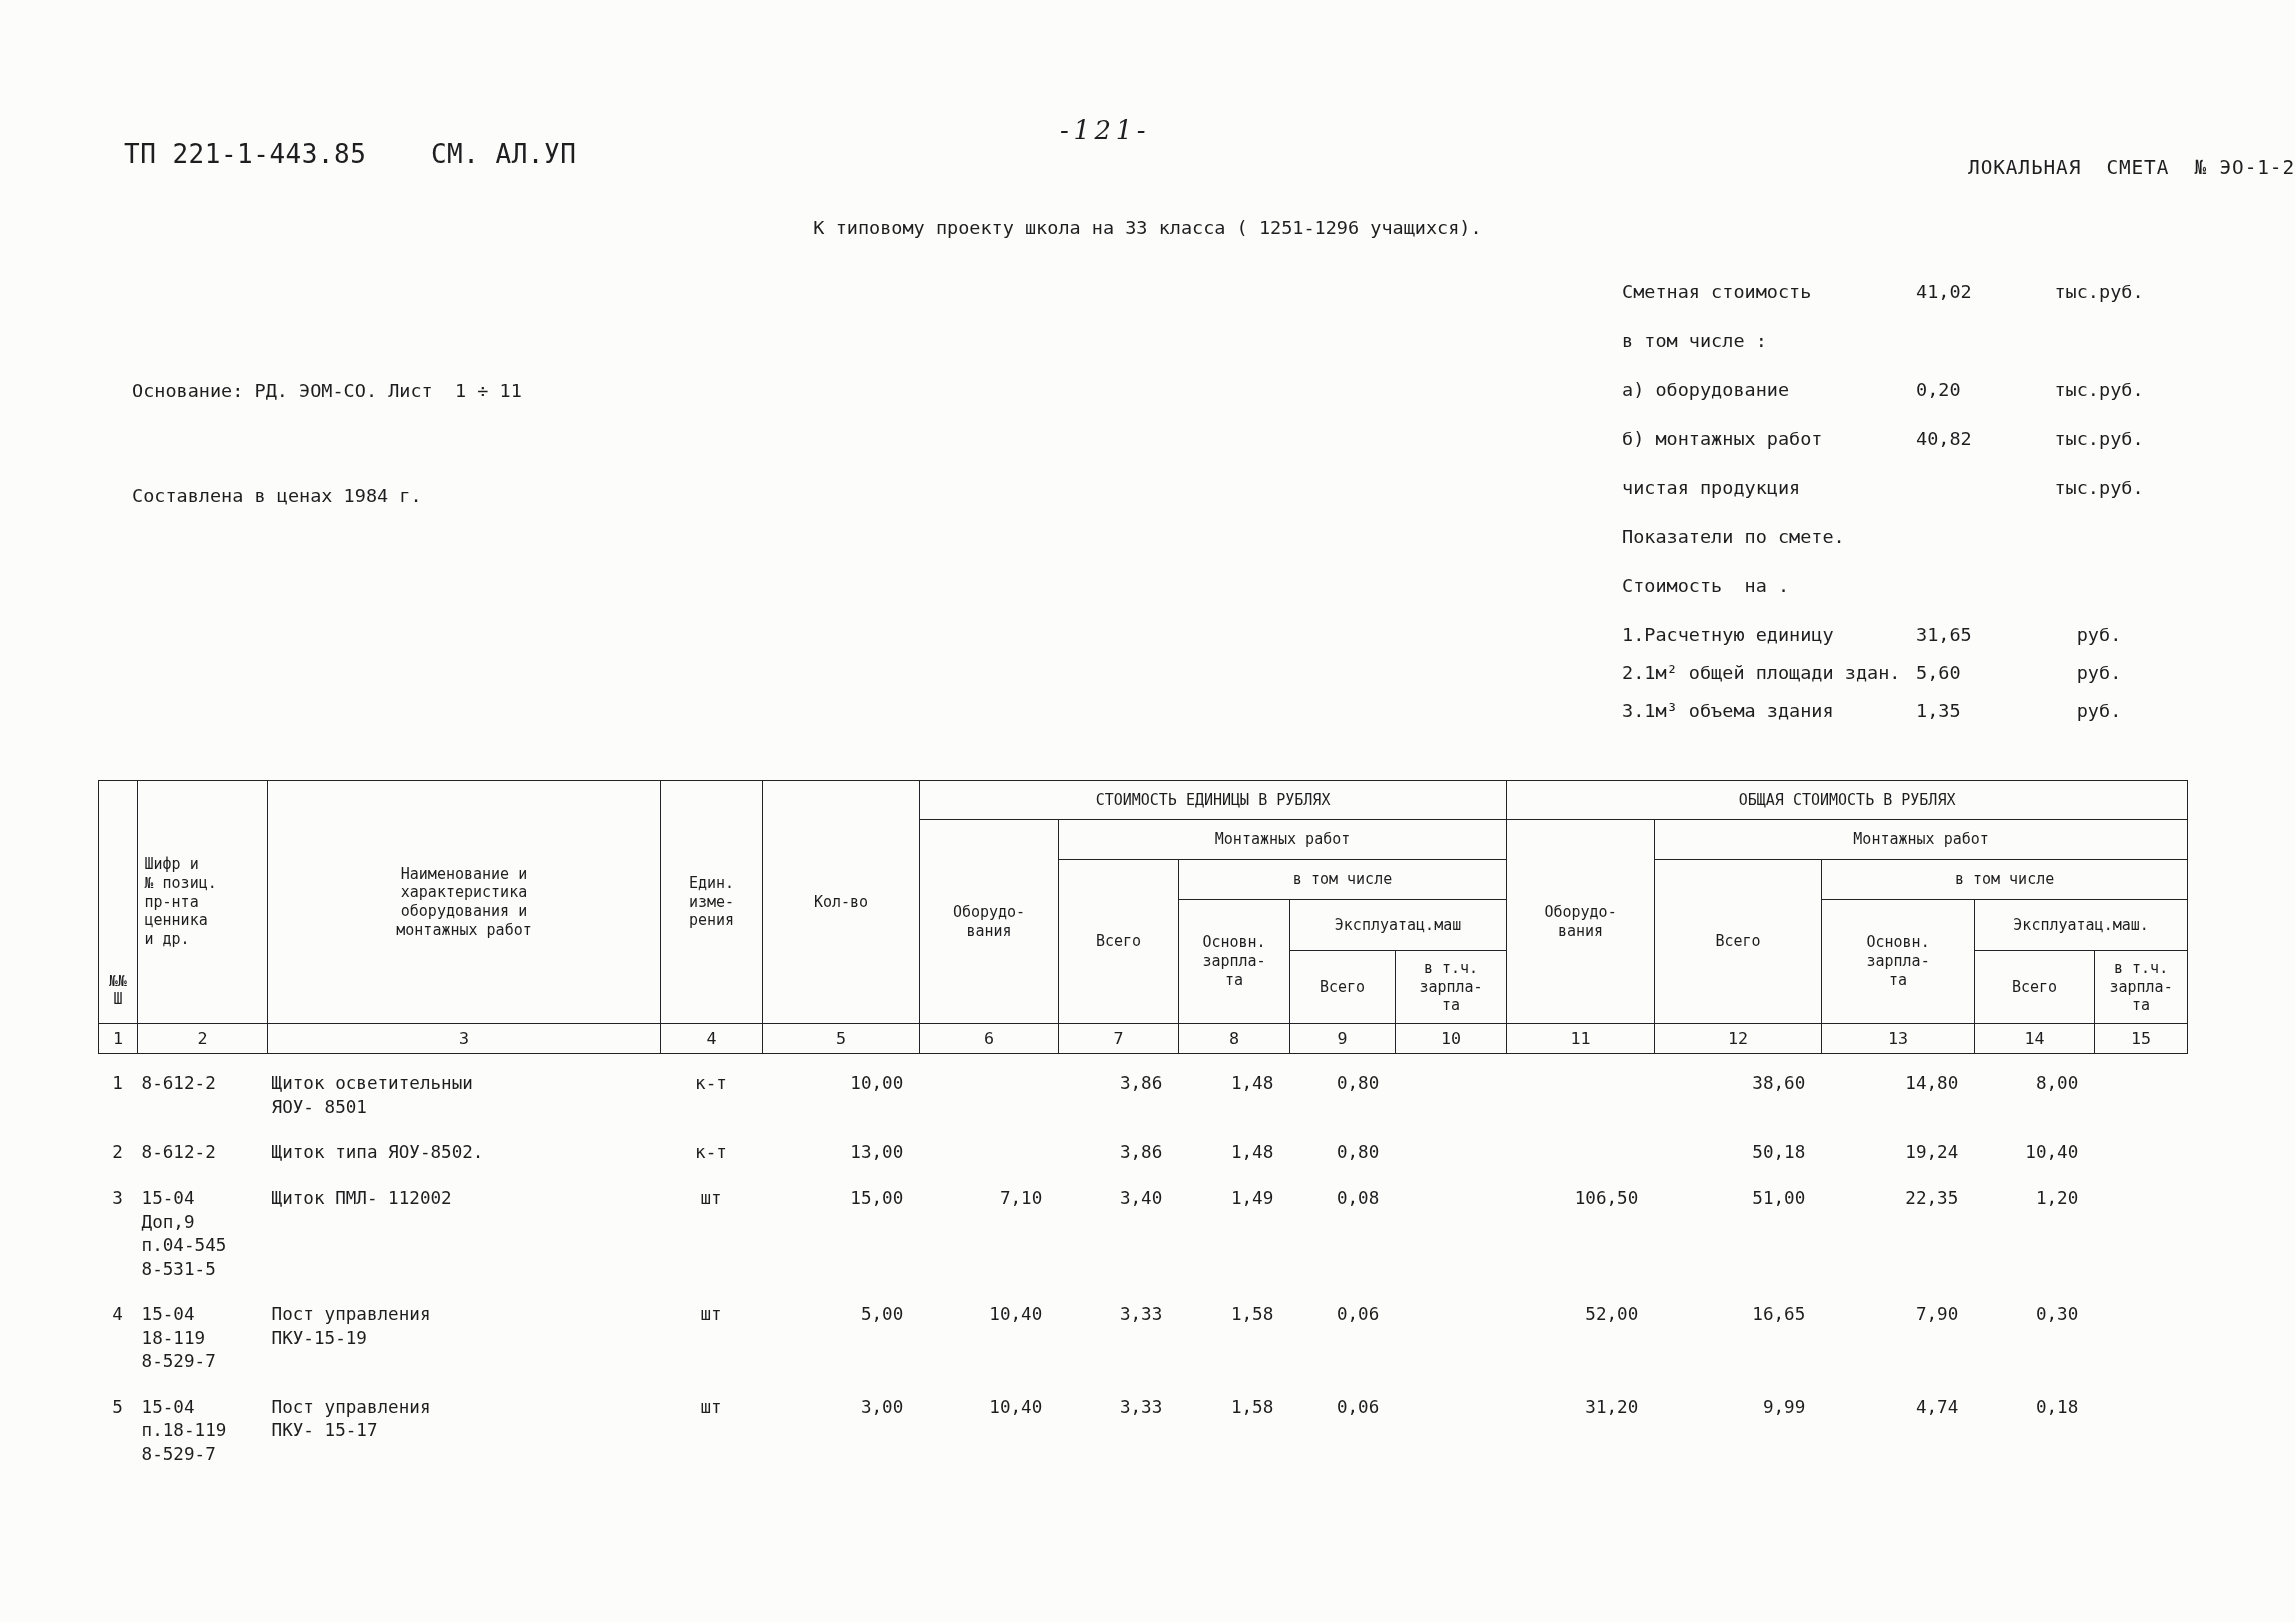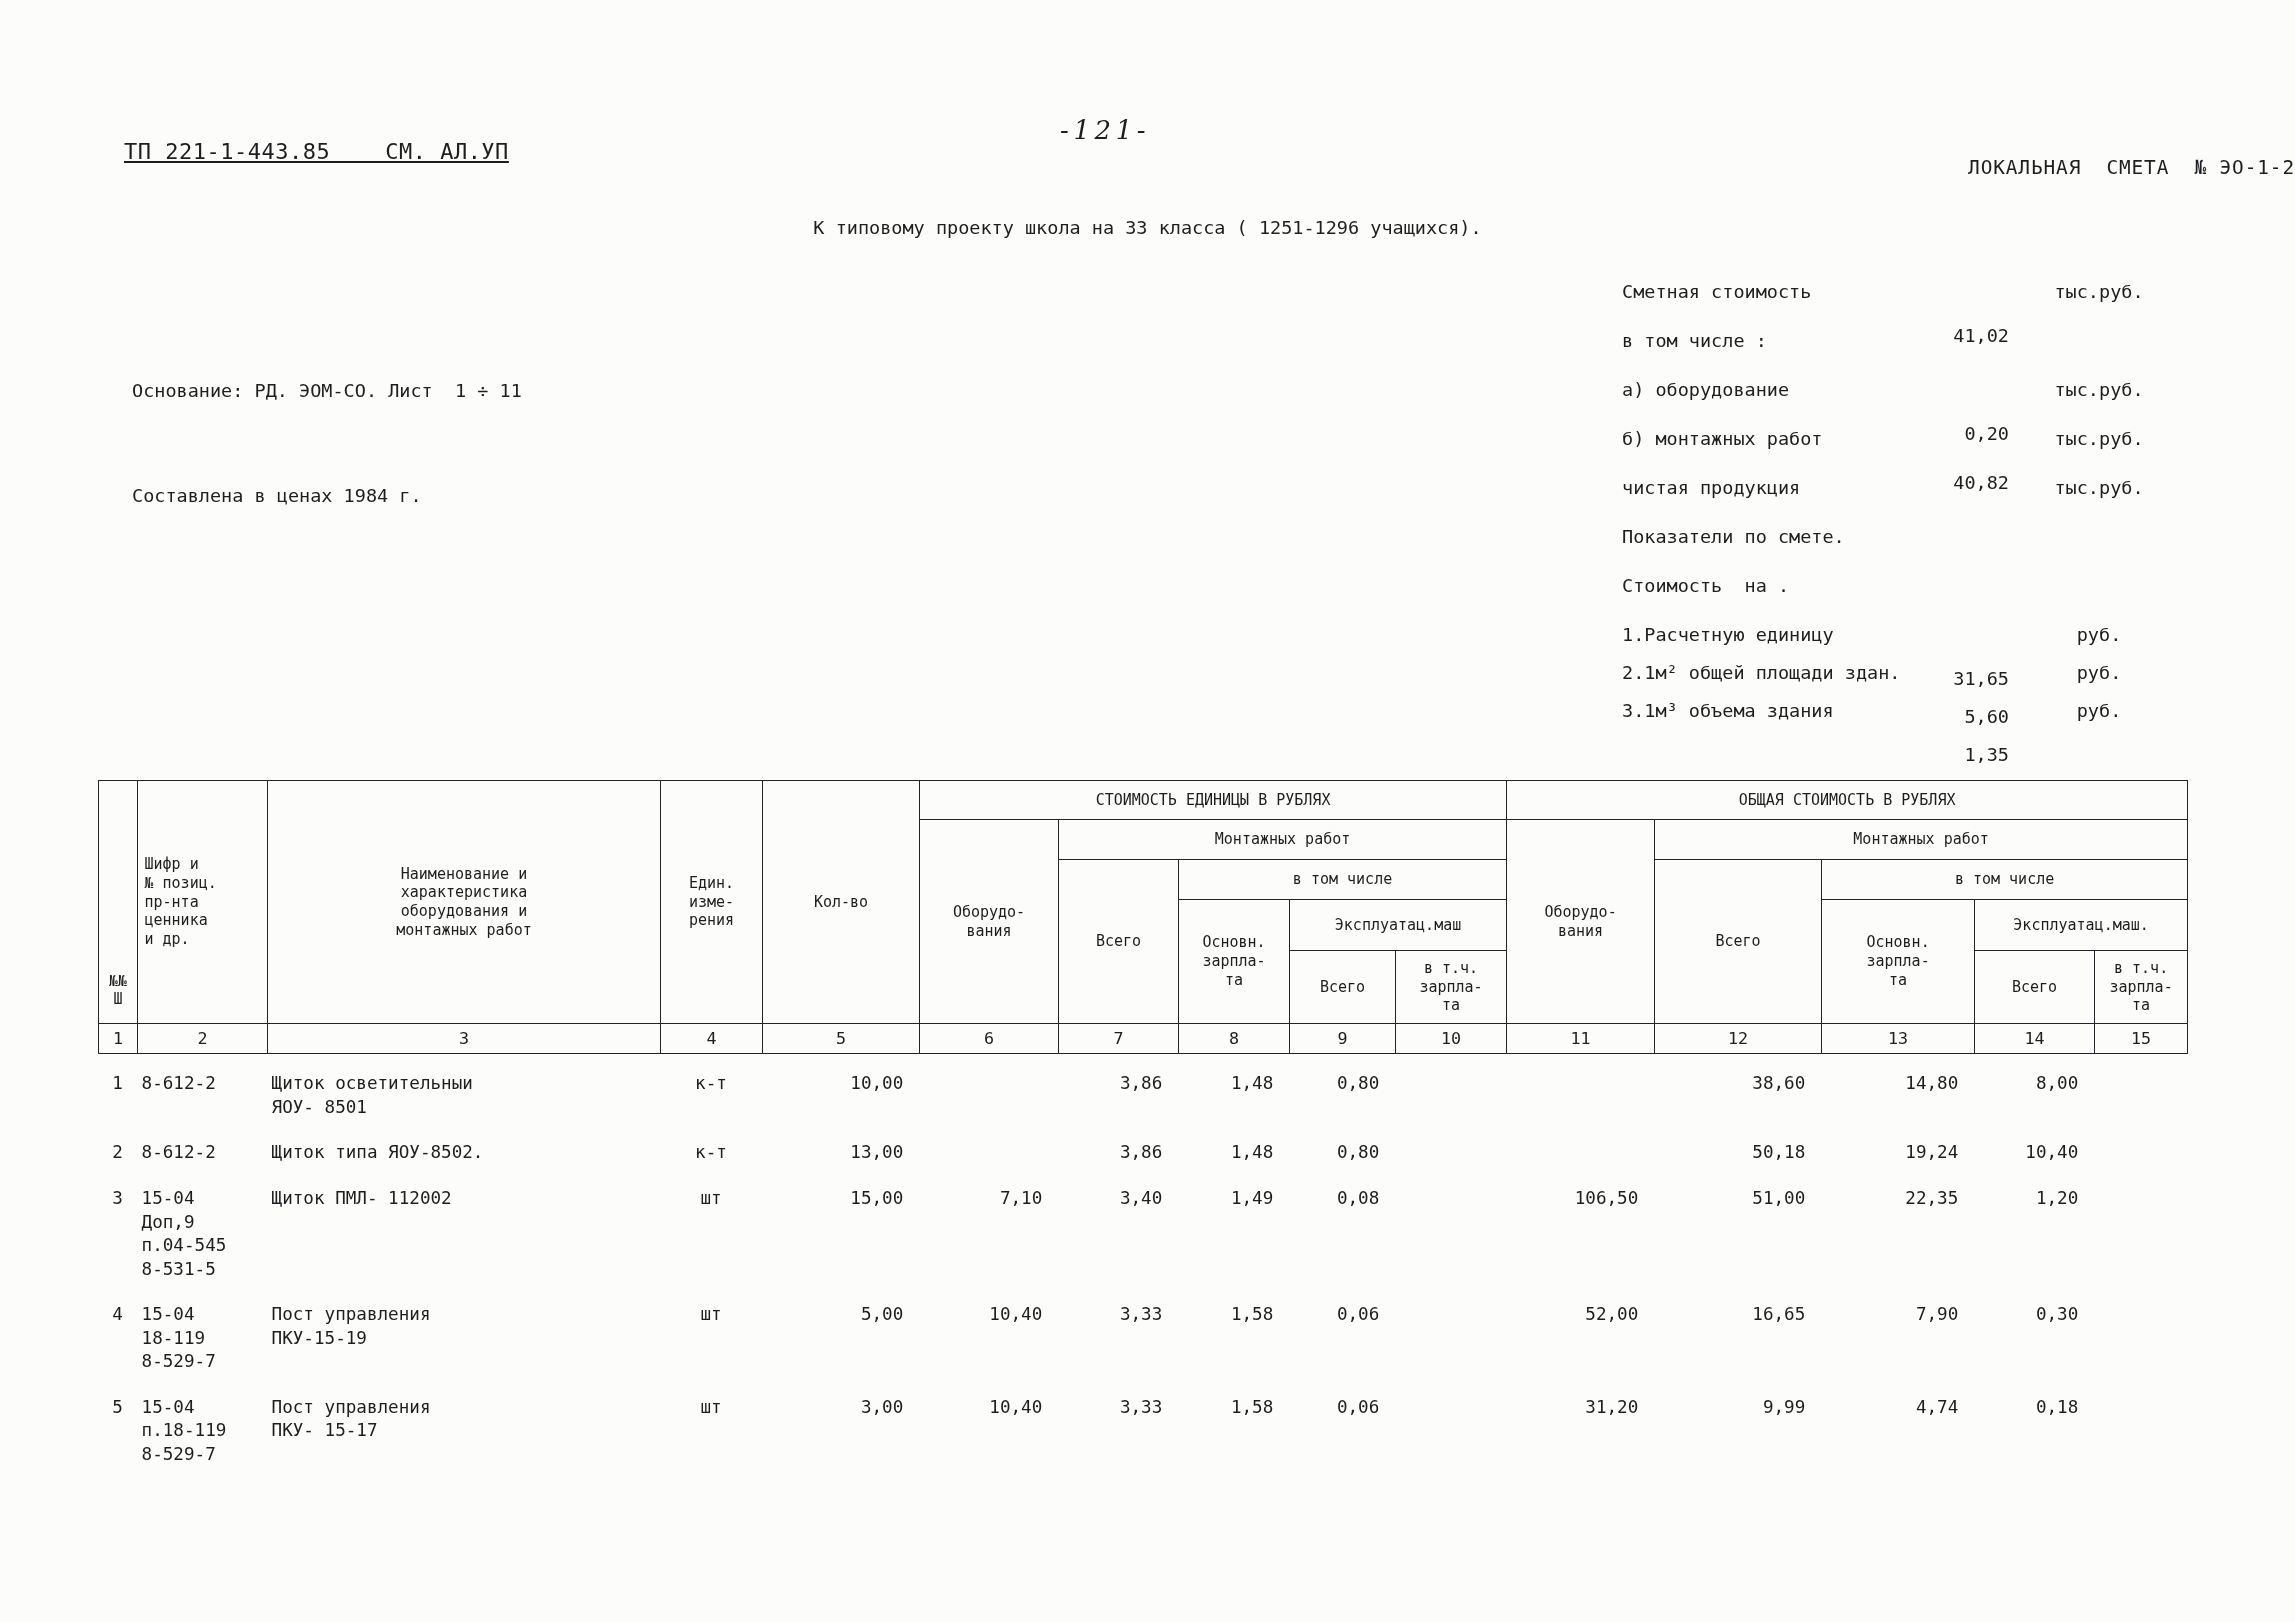--- a/index.html
+++ b/index.html
@@ -6,35 +6,35 @@
   .page {
     position:relative;
     width:2295px; height:1623px;
     background:#fcfcfa;
     font-family:"DejaVu Sans Mono","Liberation Mono",monospace;
     color:#1e1e20;
     overflow:hidden;
   }
   .abs { position:absolute; }
 
-  .doc-code   { left:124px;  top:139px;  font-size:22px; letter-spacing:0.5px; white-space:pre;text-decoration:underline; }
+  .doc-code   { left:124px;  top:139px;  font-size:26px; letter-spacing:0.5px; white-space:pre; }
   .page-num   { left:1060px; top:115px;  font-size:26px; font-family:"DejaVu Serif",serif;
                 font-style:italic; letter-spacing:4.6px; }
   .title      { left:0; top:156px;  width:100%; text-align:right; font-size:19.4px;
                 white-space:pre; text-indent:69px; letter-spacing:0.9px; }
   .subtitle   { left:0; top:217px;  width:100%; text-align:center; font-size:18.5px; white-space:pre; }
   .subject    { left:0; top:277px;  width:100%; text-align:center; font-size:18.5px; white-space:pre; }
   .basis      { left:132px; top:380px;  font-size:18.5px; white-space:pre; }
   .prices     { left:132px; top:485px; font-size:18.5px; white-space:pre; }
 
   .summary    { left:1622px; top:281px; width:544px; font-size:18.5px; }
   .srow       { display:flex; height:49px; align-items:flex-start; }
   .srow.tight { height:38px; }
   .slabel     { white-space:pre; }
-  .sval       { margin-left:auto; min-width:93px; text-align:right; white-space:pre;margin-top:44px; }
+  .sval       { margin-left:auto; min-width:93px; text-align:left; white-space:pre; }
   .sunit      { width:134px; padding-left:23px; text-align:center; white-space:pre; flex:none; }
 
   .tablewrap  { left:98px; top:780px; width:2094px; }
   table       { border-collapse:collapse; table-layout:fixed; width:2089px; }
   .hdr th     { border:1.4px solid #222326; font-weight:400; font-size:15px; line-height:1.25;
                 white-space:pre-line; vertical-align:middle; text-align:center; padding:1.9px 3.7px; }
   .hdr th.ta-l { text-align:left; padding-left:6.5px; }
   .hdr th.vb   { vertical-align:bottom; padding-bottom:14px; }
   .hdr tr.r1 { height:39px; } .hdr tr.r2 { height:40px; } .hdr tr.r3 { height:40px; }
   .hdr tr.r4 { height:51px; } .hdr tr.r5 { height:73px; }

